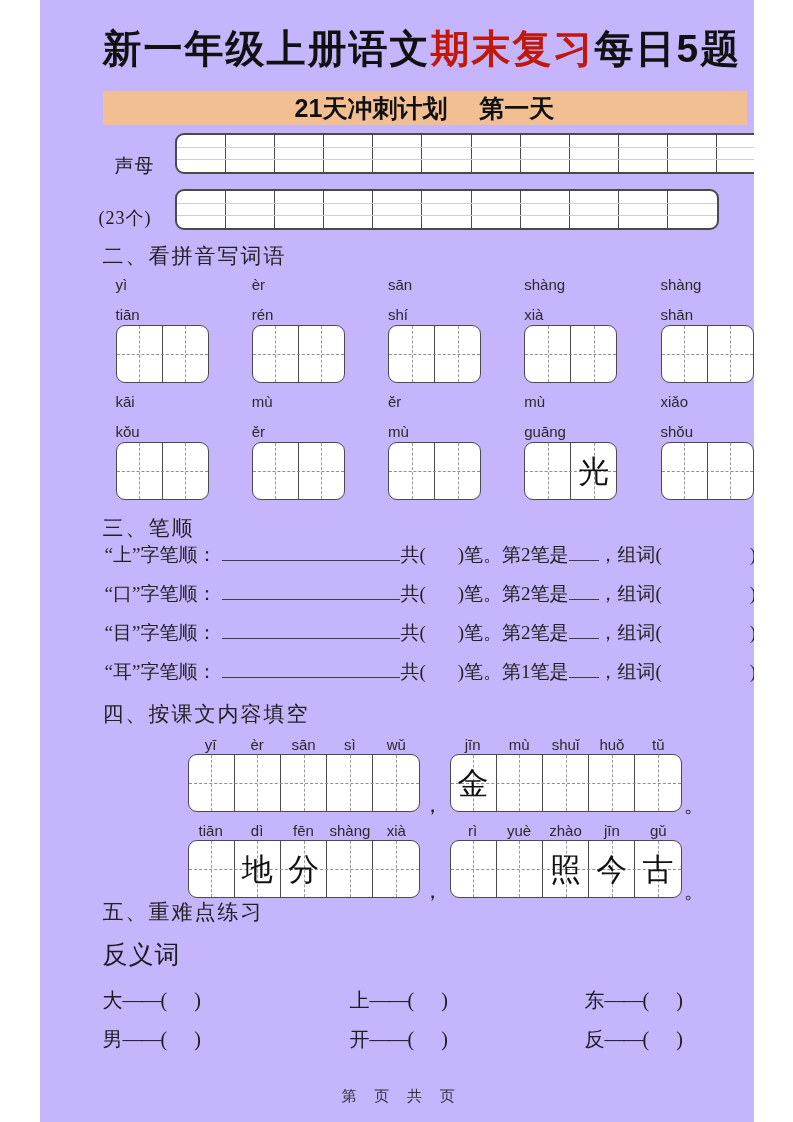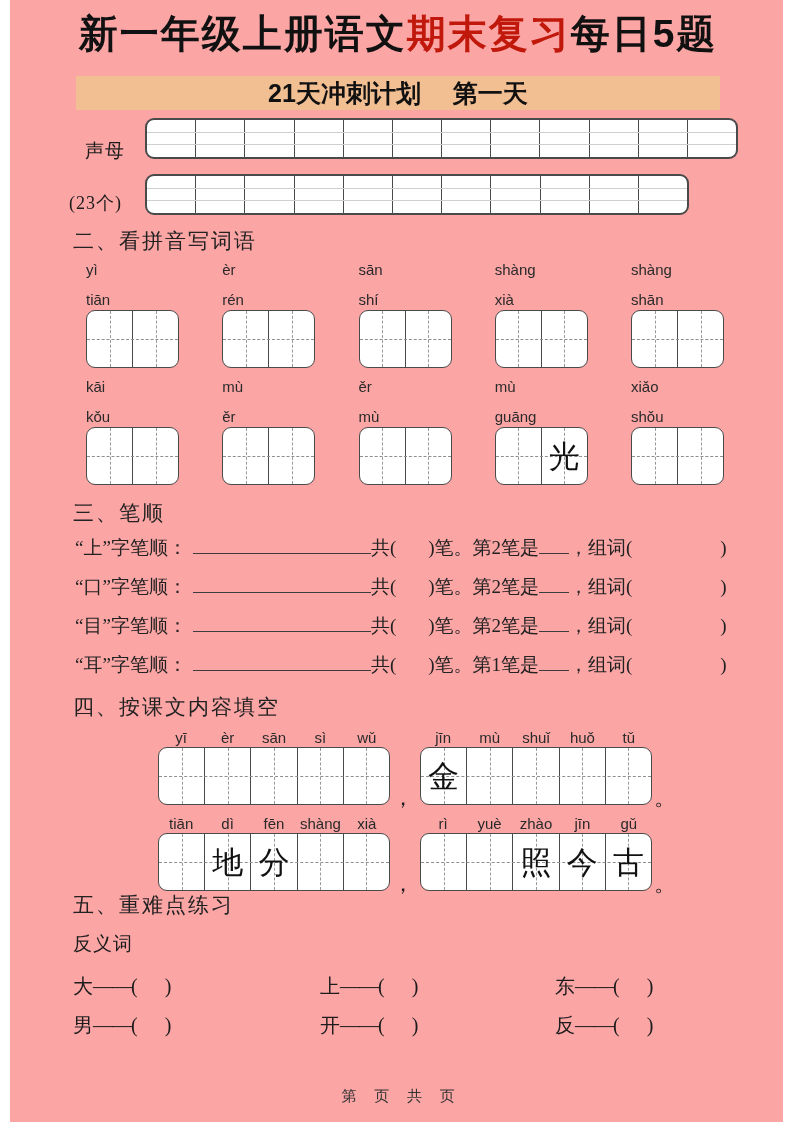--- a/index.html
+++ b/index.html
@@ -1,24 +1,24 @@
 <!DOCTYPE html>
 <html><head>
 <meta charset="utf-8">
 <style>
   * { margin:0; padding:0; box-sizing:border-box; }
   html,body { background:#ffffff; }
   .page {
     position:relative;
-    width:773px; height:1122px;
+    width:714px; height:1122px;
     margin:0 auto;
-    background:#fca5a5;
+    background:#c4b5fd;
     font-family:"Liberation Serif", serif;
     color:#1c1c1c;
-    padding:9px 60px 0 63px;
+    padding:24px 60px 0 63px;
     overflow:hidden;
   }
   
   .title {
     font-family:"Liberation Sans", sans-serif;
     font-weight:bold;
     font-size:39px;
     line-height:50px;
     text-align:center;
     letter-spacing:2px;
@@ -113,21 +113,21 @@
   .words-row + .words-row { margin-top:10px; }
   .word-group { width:93px; }
   .word-pinyin {
     display:flex; justify-content:center; gap:13px;
     font-family:"Liberation Sans", sans-serif;
     font-size:15px; line-height:17px; color:#2a2a2a;
     margin-bottom:2px; white-space:nowrap;flex-direction:column;
   }
   .word-group .tian-box { width:93px; }
   
-  .strokes-list { margin-top:8px; margin-left:2px; }
+  .strokes-list { margin-left:2px; }
   .stroke-line {
     font-size:19px; line-height:24px; color:#222;
     margin-bottom:14px; white-space:nowrap;
   }
   .blank {
     display:inline-block; height:1em;
     border-bottom:1.4px solid #3d3d3d;
   }
   .blank-long { width:178px; margin-left:6px; }
   .blank-short { width:30px; }
@@ -146,21 +146,21 @@
     font-size:15px; line-height:18px; color:#2a2a2a;
   }
   .phrase-py { flex:1; text-align:center; white-space:nowrap; }
   .phrase .tian-box { width:232px; }
   .punct {
     font-size:22px; line-height:1;
     margin:0 6px 0 2px;
     transform:translateY(4px);
   }
   
-  .sub-heading { margin-top:12px; font-size:19px; letter-spacing:1px; }
+  .sub-heading { margin-top:12px; font-size:25px; letter-spacing:1px; }
   .antonym-row { display:flex; margin-top:16px; }
   .antonym-row + .antonym-row { margin-top:13px; }
   .antonym-item { width:247px; font-size:20px; line-height:26px; white-space:nowrap; }
   .antonym-item:nth-child(2) { width:235px; }
   .antonym-item:nth-child(3) { width:auto; }
   .antonym-dash { letter-spacing:-1px; }
   .antonym-gap { display:inline-block; width:27px; }
   
   .footer {
     position:absolute; left:10px; right:0; bottom:16px;

